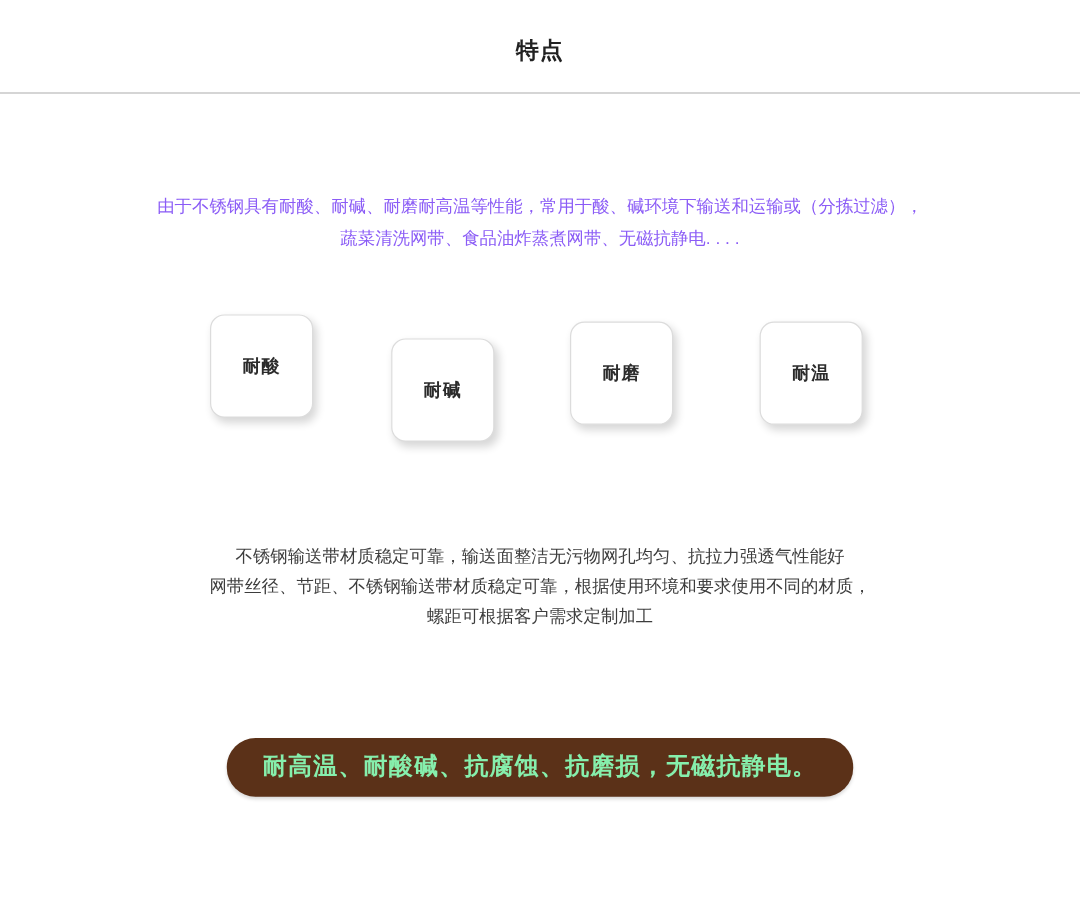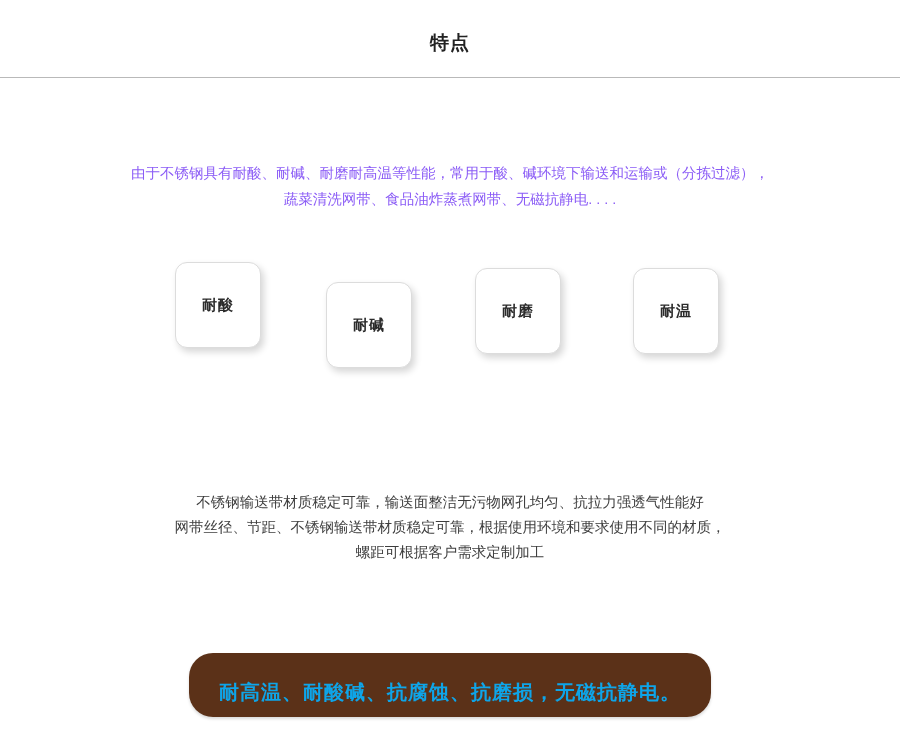--- a/index.html
+++ b/index.html
@@ -83,45 +83,45 @@
     color: #2b2b2b;
     letter-spacing: 1px;
   }
   .card-1 { left: 175px; top: 2px; }
   .card-2 { left: 326px; top: 22px; }
   .card-3 { left: 475px; top: 8px; }
   .card-4 { left: 633px; top: 8px; }
 
   
   .description {
-    margin-top: 110px;
+    margin-top: 72px;
     text-align: center;
     font-size: 14.5px;
     line-height: 25px;
     color: #3d3d3d;
   }
   .description-line {
     display: block;
     white-space: nowrap;
   }
 
   
   .banner-wrap {
     margin-top: 88px;
     display: flex;
     justify-content: center;
   }
   .banner {
     background: #5b3118;
-    color: #0ea5e9;
+    color: #86efac;
     font-size: 20px;
     font-weight: bold;
     letter-spacing: 1px;
     border-radius: 24px;
-    padding: 29px 30px 15px 30px;
+    padding: 14px 30px 15px 30px;
     line-height: 1;
     white-space: nowrap;
     box-shadow: 0 2px 3px rgba(0,0,0,0.15);
   }
 </style>
 </head>
 <body>
 
 <div class="page">
 

